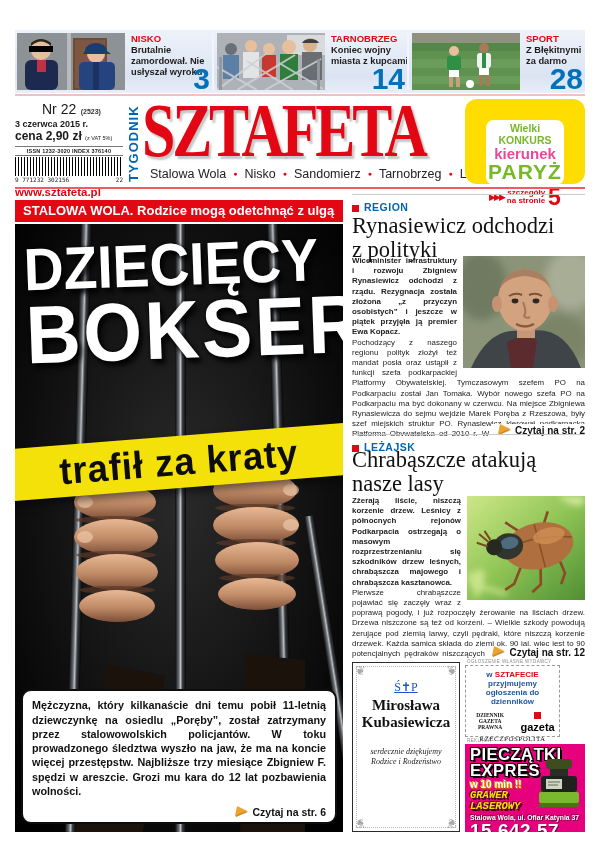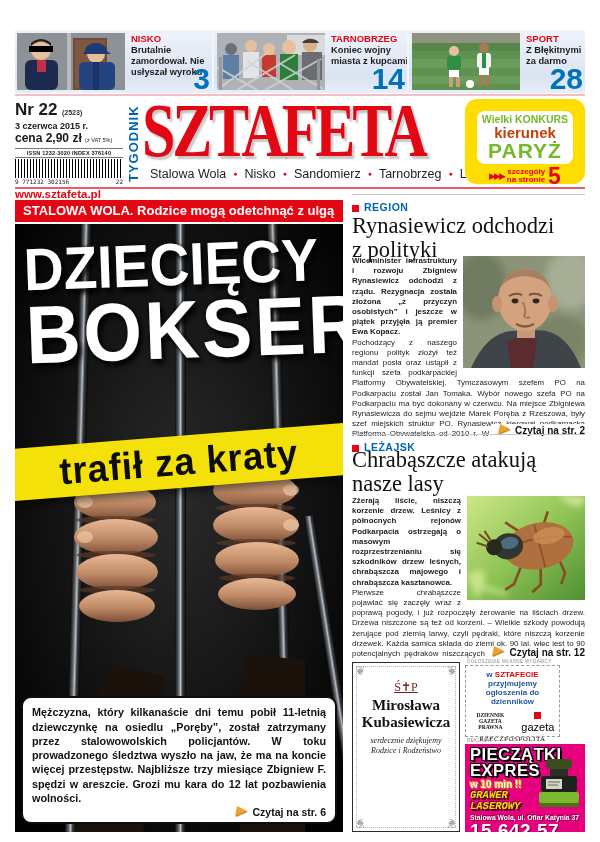--- a/index.html
+++ b/index.html
@@ -12,45 +12,45 @@
   .teaser { position:absolute; top:3px; height:57px; }
   .teaser .t-photo { position:absolute; left:0; top:0; width:108px; height:57px; overflow:hidden; }
   .t-text { position:absolute; left:114px; top:0; width:78px; }
   .t-kicker { color:#e30613; font-weight:bold; font-size:9.5px; margin-bottom:1px; }
   .t-lines { font-weight:bold; font-size:9.3px; line-height:1.18; color:#1d1d1b; }
   .t-page { position:absolute; right:0; bottom:-6px; font-size:30px; font-weight:bold; color:#0072bc; }
   .strip-rule { position:absolute; top:94px; left:15px; width:570px; height:2px; background:#f2bfc6; }
 
   
   .mh-left { position:absolute; left:15px; top:100px; width:118px; }
-  .issue-no { font-size:17px; font-weight:bold; }
+  .issue-no { font-size:14px; font-weight:normal;margin-left:27px; }
   .issue-sub { font-size:7px; font-weight:bold; color:#333; }
   .mh-date { font-size:9px; font-weight:bold; margin-top:1px; }
   .mh-price { font-size:12px; font-weight:bold; }
   .price-note { font-size:5.5px; font-weight:normal; }
   .issn-row { font-size:5.5px; font-weight:bold; margin-top:3px; letter-spacing:.2px;
     border-top:1px solid #777; border-bottom:1px solid #777; padding:1px 0; width:108px; text-align:center; }
   .barcode { width:108px; height:19px; margin-top:1px;
     background:repeating-linear-gradient(90deg,#000 0 1.5px,#fff 1.5px 3px,#000 3px 3.8px,#fff 3.8px 6.5px,#000 6.5px 7.3px,#fff 7.3px 9px); }
   .barcode-nums { width:108px; display:flex; justify-content:space-between; font-size:6px; font-family:"DejaVu Sans Mono",monospace; }
   .website { font-size:11.5px; font-weight:bold; color:#e30613; margin-top:3px; }
   .tygodnik { position:absolute; left:126px; top:102px; height:80px; writing-mode:vertical-rl; transform:rotate(180deg);
     color:#0065b1; font-weight:bold; font-size:13px; letter-spacing:1px; }
   .logo { position:absolute; left:142px; top:92px; font-family:"Liberation Serif",serif; font-weight:bold;
     font-size:76px; color:#e30613; letter-spacing:-4px; transform:scaleX(0.79); transform-origin:left top; line-height:1;
     text-shadow:3px 3px 2px rgba(130,130,130,.45); }
   .cities { position:absolute; left:150px; top:167px; width:320px; font-size:12.5px; color:#222; white-space:nowrap; }
   .city + .city::before { content:"●"; color:#e30613; font-size:7px; vertical-align:2px; margin:0 7px; }
   .masthead-rule { position:absolute; top:187px; left:15px; width:570px; height:2px; background:#ef5b63; }
 
   
-  .contest { position:absolute; left:465px; top:99px; width:120px; height:85px; background:#ffdd00; border-radius:12px; padding:12px; }
+  .contest { position:absolute; left:465px; top:99px; width:120px; height:85px; background:#ffdd00; border-radius:12px; padding:21px; }
   .contest-inner { background:#fff; border-radius:8px; text-align:center; padding:2px 0 3px; }
   .c1 { color:#76b82a; font-weight:bold; font-size:10.5px; }
-  .c2 { color:#c2410c; font-weight:bold; font-size:15px; line-height:1; }
+  .c2 { color:#ec4899; font-weight:bold; font-size:15px; line-height:1; }
   .c3 { color:#76b82a; font-weight:bold; font-size:21px; line-height:1; letter-spacing:1px; }
   .contest-bottom { display:flex; align-items:center; justify-content:center; gap:3px; padding-top:2px; }
   .c-arrows { color:#e30613; font-size:9px; letter-spacing:-2px; }
   .c-details { color:#e30613; font-weight:bold; font-size:8px; line-height:1.05; text-align:right; }
   .c-page { color:#e30613; font-weight:bold; font-size:23px; line-height:.9; }
 
   
   .kicker-bar { position:absolute; left:15px; top:200px; width:328px; height:22px; background:#e30613;
     color:#fff; font-weight:bold; font-size:13px; line-height:22px; padding-left:8px; }
   .main-photo { position:absolute; left:15px; top:224px; width:328px; height:608px; background:#000; overflow:hidden; }
@@ -58,21 +58,21 @@
   .headline { position:absolute; top:12px; left:10px; right:4px; transform:rotate(-2deg); color:#fff; font-weight:bold;
     text-shadow:0 0 4px rgba(0,0,0,.95), 4px 5px 6px rgba(0,0,0,.85); }
   .hl1 { display:inline-block; font-size:60px; line-height:.95; transform:scaleX(.92); transform-origin:left; }
   .hl2 { display:inline-block; font-size:82px; line-height:.95; margin-top:-2px; letter-spacing:3px; transform:scaleX(.92); transform-origin:left; }
   .banner { position:absolute; top:212px; left:-12px; right:-12px; height:52px; background:#f5e10a;
     transform:rotate(-4.5deg); box-shadow:0 4px 8px rgba(0,0,0,.55); text-align:center; }
   .banner span { display:inline-block; font-size:38px; font-weight:bold; color:#0d0d0d; line-height:52px; letter-spacing:1px; transform:scaleX(.96); }
   .summary-box { position:absolute; left:6px; right:6px; bottom:8px; background:#fff; border:2px solid #0d0d0d;
     border-radius:10px; padding:7px 9px 4px; }
   .summary-box p { font-size:10.8px; font-weight:bold; line-height:1.32; text-align:justify; color:#111; }
-  .readmore { text-align:right; font-weight:bold; font-size:10.5px; color:#111; margin-top:1px; }
+  .readmore { text-align:right; font-weight:bold; font-size:10.5px; color:#111; margin-top:8px; }
   .arrow-tri { display:inline-block; width:0; height:0; border-top:5px solid transparent; border-bottom:5px solid transparent;
     border-left:11px solid #eca42f; margin-right:5px; transform:skewX(-12deg); filter:drop-shadow(1px 1px 0 #b97a1e); }
 
   
   .right-col { position:absolute; left:352px; top:194px; width:233px; }
   .section-head { position:relative; padding-top:4px; margin-bottom:2px; }
   .section-head .rule { position:absolute; top:0; left:0; right:0; height:1px; background:#c9c9c9; }
   .sq { display:inline-block; width:7px; height:7px; background:#e30613; margin-right:5px; }
   .sec-label { display:inline-block; color:#0065b1; font-weight:bold; font-size:10.5px; letter-spacing:.5px; vertical-align:1px; }
   .serif-h { font-family:"Liberation Serif",serif; font-weight:normal; font-size:22.5px; line-height:1.08; color:#111; }
@@ -89,32 +89,32 @@
 
   
   .bottom-row { position:absolute; left:352px; top:658px; width:233px; height:174px; }
   .obituary { position:absolute; left:0; top:4px; width:108px; height:170px; border:1px solid #2b2b2b; background:#fff;
     font-family:"Liberation Serif",serif; text-align:center; padding:12px 6px 6px; }
   .ob-inner-frame { position:absolute; inset:3px; border:1px dotted #b9b9b9; pointer-events:none; }
   .ob-corner { position:absolute; font-size:13px; color:#a9a9a9; line-height:1; }
   .ob-c1{ top:1px; left:2px; } .ob-c2{ top:1px; right:2px; transform:scaleX(-1); }
   .ob-c3{ bottom:1px; left:2px; transform:scaleY(-1);} .ob-c4{ bottom:1px; right:2px; transform:scale(-1,-1); }
   .ob-intro { font-size:8px; line-height:1.3; color:#222; }
-  .ob-sdp { font-size:12px; margin-top:5px; color:#7f1d1d;text-decoration:underline; }
+  .ob-sdp { font-size:12px; margin-top:5px; color:#1d4ed8;text-decoration:underline; }
   .ob-name { font-size:15px; font-weight:bold; line-height:1.15; margin-top:2px; color:#111; }
-  .ob-thanks { font-style:italic; font-size:8px; margin-top:4px; line-height:1.35; color:#222; }
+  .ob-thanks { font-style:italic; font-size:8px; margin-top:15px; line-height:1.35; color:#222; }
 
   .right-stack { position:absolute; left:113px; top:0; width:95px; }
   .tiny-label { font-size:4.5px; color:#8a8a8a; letter-spacing:.4px; margin:1px 0 1px 2px; text-transform:uppercase; }
   .house-ad { border:1px dashed #9a9a9a; background:#fff; text-align:center; padding:4px 2px 3px; height:72px; }
   .ha-line { font-size:8px; color:#2255a4; font-weight:bold; }
   .ha-brand { color:#e30613; }
   .ha-logos { display:flex; justify-content:center; align-items:center; gap:6px; margin-top:3px; }
   .lg-dgp { font-family:"Liberation Serif",serif; font-size:5.5px; font-weight:bold; line-height:1.1; color:#111; }
-  .lg-gazeta { font-size:11px; font-weight:normal; color:#000; }
+  .lg-gazeta { font-size:11px; font-weight:bold; color:#000; }
   .lg-gazeta::before { content:""; display:inline-block; width:7px; height:7px; background:#e30613; margin-right:1px; }
   .lg-rp { font-family:"Liberation Serif",serif; font-size:7px; letter-spacing:.5px; color:#111; margin-top:2px; }
   .ha-note { font-size:5px; color:#e30613; margin-top:2px; }
 
   .stamp-ad { position:relative; margin-top:1px; width:120px; height:88px; background:#e6007e; overflow:hidden; padding:3px 5px; }
   .sa-title { font-size:16.5px; font-weight:bold; color:#fff; line-height:.95; letter-spacing:.5px;
     text-shadow:-1px -1px 0 #000,1px -1px 0 #000,-1px 1px 0 #000,2px 2px 0 #000; }
   .sa-time { font-size:10px; font-weight:bold; color:#fff; margin-top:1px;
     text-shadow:0 0 2px #f59e00,1px 1px 0 #c25e00,-1px -1px 0 #f59e00; }
   .sa-sub { font-size:10.5px; font-weight:bold; font-style:italic; color:#f8e000; line-height:1;

